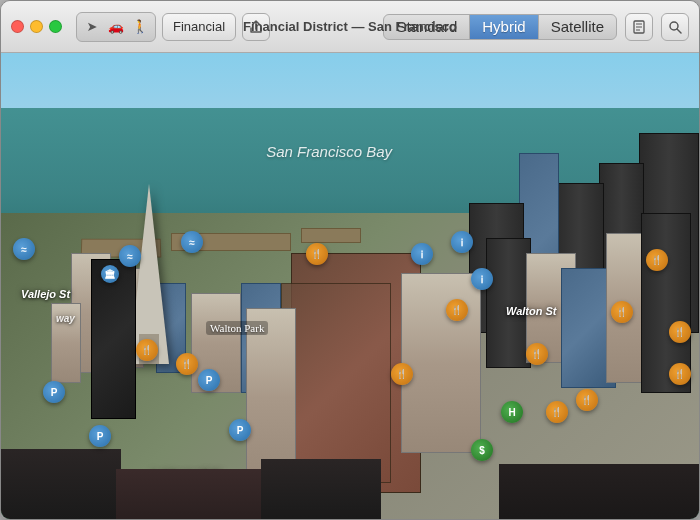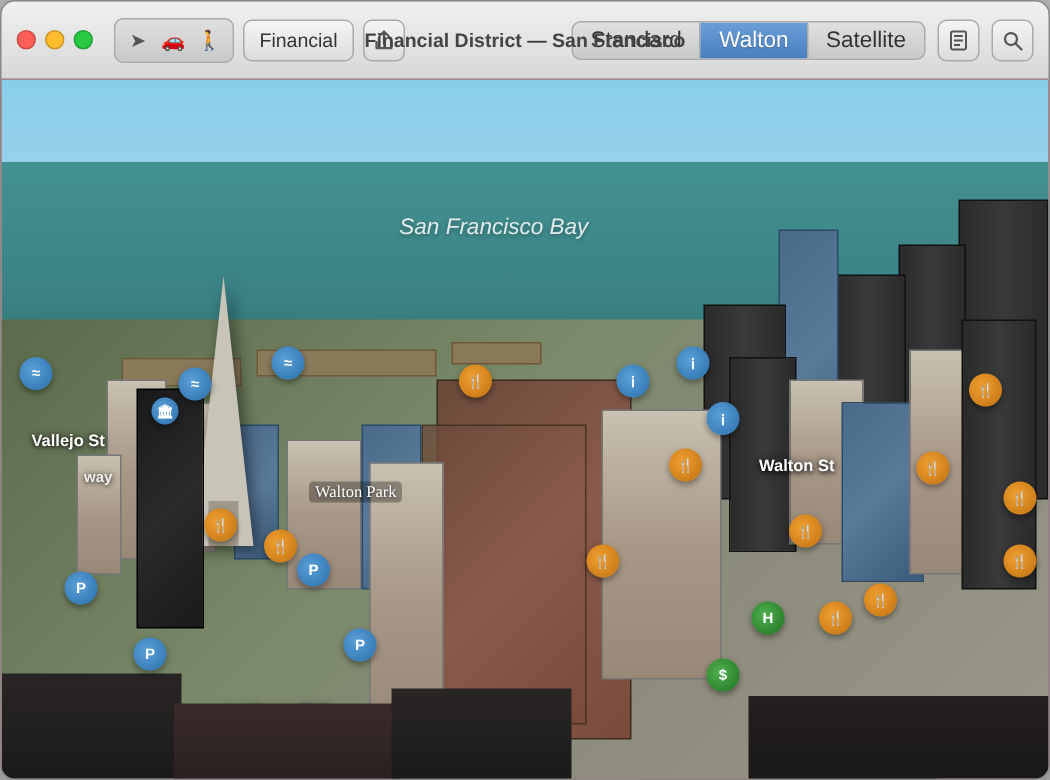--- a/index.html
+++ b/index.html
@@ -164,21 +164,21 @@
       cursor: pointer;
       font-size: 14px;
       color: #555;
     }
 
     
     .map-area {
       flex: 1;
       position: relative;
       overflow: hidden;
-      background: #b91c1c;
+      background: #0f766e;
     }
 
     
     .map-bg {
       position: absolute;
       inset: 0;
       background: linear-gradient(to bottom, #87ceeb 0%, #b0d4e8 30%, #4a7a6a 50%, #3d6b5a 100%);
     }
 
     .bay-label {
@@ -216,20 +216,21 @@
 
     
     .street-label {
       position: absolute;
       color: white;
       font-size: 11px;
       font-weight: 600;
       text-shadow: 0 1px 3px rgba(0,0,0,0.8), 0 0 6px rgba(0,0,0,0.6);
       white-space: nowrap;
       pointer-events: none;
+      font-style: italic;
     }
 
     
     .place-label {
       position: absolute;
       color: white;
       font-size: 11px;
       font-weight: 500;
       background: rgba(0,0,0,0.3);
       padding: 1px 4px;
@@ -294,21 +295,21 @@
           <path d="M7 1 L7 9 M4 4 L7 1 L10 4 M2 8 L2 12 L12 12 L12 8" stroke="#555" stroke-width="1.5" stroke-linecap="round" stroke-linejoin="round"></path>
         </svg>
       </div>
     </div>
 
     <div class="title-text">Financial District — San Francisco</div>
 
     <div class="toolbar-right">
       <div class="map-type-group">
         <div class="map-type-btn">Standard</div>
-        <div class="map-type-btn active">Walton</div>
+        <div class="map-type-btn active">Hybrid</div>
         <div class="map-type-btn">Satellite</div>
       </div>
       <div class="book-btn">
         <svg width="14" height="14" viewBox="0 0 14 14">
           <rect x="2" y="1" width="10" height="12" rx="1" fill="none" stroke="#555" stroke-width="1.3"></rect>
           <line x1="4" y1="4" x2="10" y2="4" stroke="#555" stroke-width="1.2"></line>
           <line x1="4" y1="7" x2="10" y2="7" stroke="#555" stroke-width="1.2"></line>
           <line x1="4" y1="10" x2="8" y2="10" stroke="#555" stroke-width="1.2"></line>
         </svg>
       </div>

